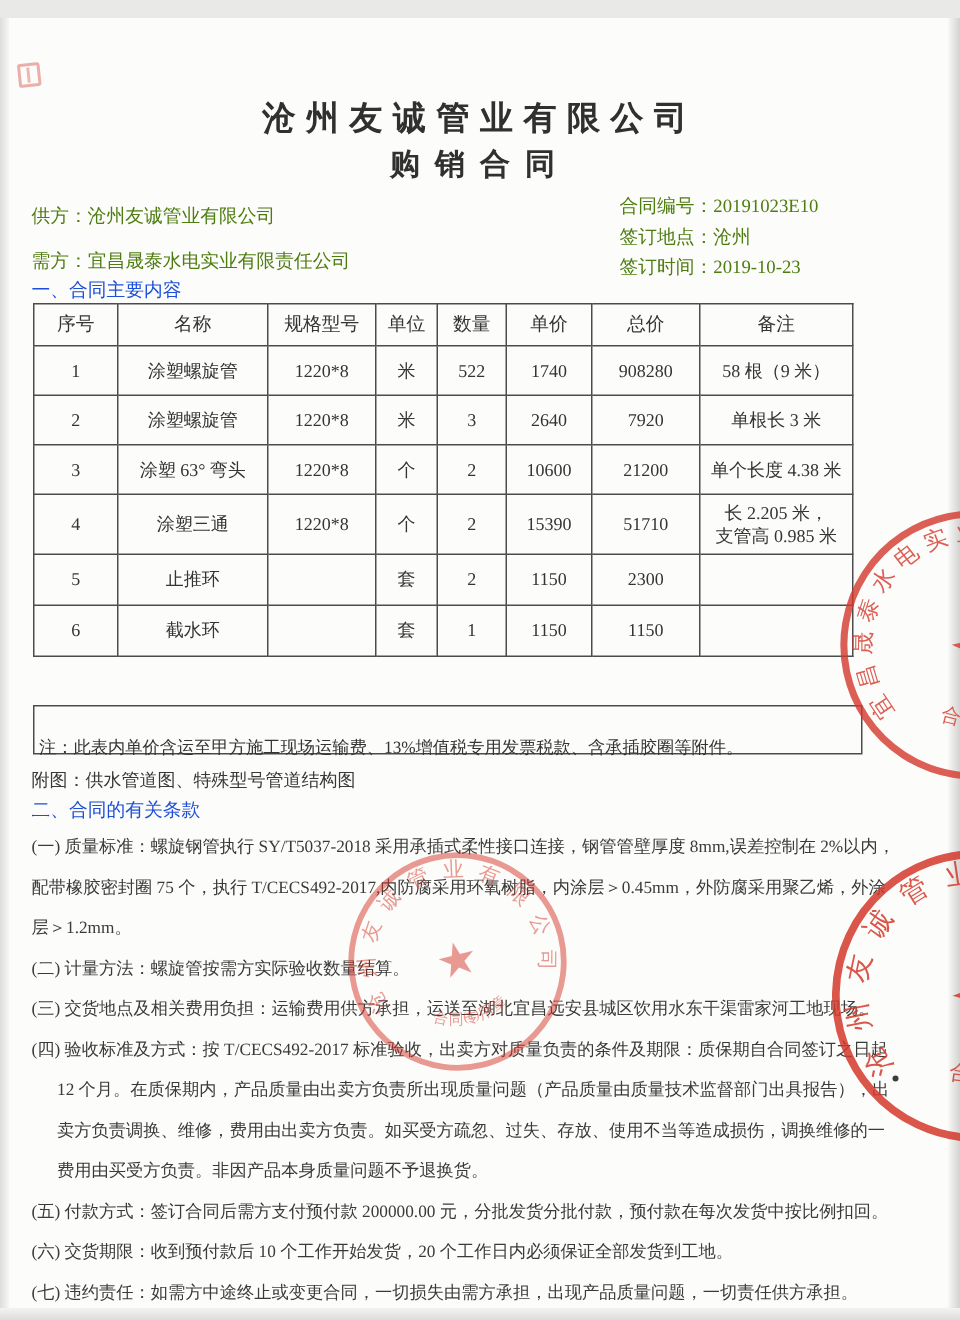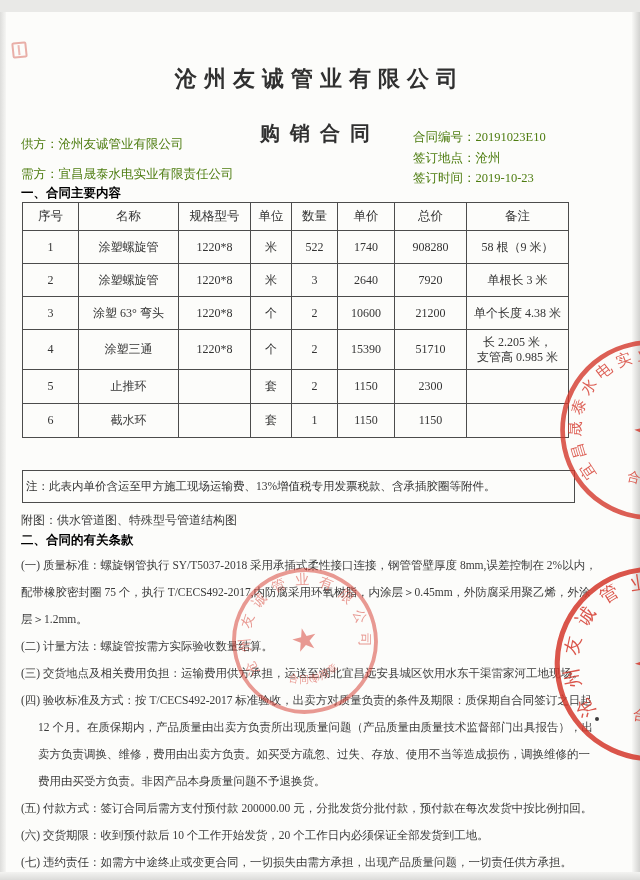--- a/index.html
+++ b/index.html
@@ -18,46 +18,46 @@
   .corner-mark { position:absolute; left:12px; top:30px; width:15px; height:16px;
                  border:2px solid rgba(205,60,45,.40); border-radius:2px;
                  transform:rotate(-6deg); }
   .corner-mark:before { content:""; position:absolute; left:4px; top:1px; width:2px; height:10px;
                  background:rgba(205,60,45,.35); }
   .ink-dot { position:absolute; left:595px; top:705px; width:4px; height:4px;
              background:#3c3c3c; border-radius:50%; }
 
   .company-title { position:absolute; top:52px; left:0; width:100%; text-align:center;
                    font-size:22px; letter-spacing:7px; font-weight:600; color:#303030; }
-  .doc-title     { position:absolute; top:108px; left:0; width:100%; text-align:center;
+  .doc-title     { position:absolute; top:84px; left:0; width:100%; text-align:center;
                    font-size:20px; letter-spacing:10px; font-weight:600; color:#303030; }
 
   .meta { position:absolute; font-size:12.5px; color:#4d7c0f; white-space:nowrap; }
   .m-supplier { left:21px;  top:124px; }
   .m-buyer    { left:21px;  top:154px; }
   .m-no       { left:413px; top:117px; }
   .m-place    { left:413px; top:138px; }
   .m-date     { left:413px; top:158px; }
 
-  .sec-title { position:absolute; font-size:12.5px; font-weight:700; color:#000000; white-space:nowrap; }
+  .sec-title { position:absolute; font-size:12.5px; font-weight:400; color:#1d4ed8; white-space:nowrap; }
   .s1 { left:21px; top:173px; }
   .s2 { left:21px; top:520px; }
 
   table.items { position:absolute; left:22px; top:190px; width:546px;
                 border-collapse:collapse; table-layout:fixed; }
   table.items td, table.items th {
     border:1px solid #4c4c4c; text-align:center; vertical-align:middle;
     font-size:12px; font-weight:normal; color:#343434; padding:1px 2px; overflow:hidden;
   }
   table.items th { font-size:12.5px; }
   .pre { white-space:pre-line; line-height:1.25; }
 
   .note-box { position:absolute; left:22px; top:458px; width:553px; height:33px;
               border:1px solid #4c4c4c; font-size:11.5px; color:#343434;
-              padding:8px 4px 0 3px; white-space:nowrap; }
+              padding:20px 4px 0 3px; white-space:nowrap; }
   .attachment { position:absolute; left:21px; top:500px; font-size:12px; color:#383838; }
 
   .clauses { position:absolute; left:21px; top:540px; width:606px; }
   .cl { font-size:11.5px; line-height:27px; height:27px; color:#3a3a3a; white-space:nowrap; }
   .cl.indent { padding-left:17px; }
 
   .seal { position:absolute; pointer-events:none; }
   .seal svg { width:100%; height:100%; display:block; }
   .seal-a { left:556px; top:324px; width:188px; height:188px; transform:rotate(-12deg); opacity:.80; }
   .seal-b { left:228px; top:552px; width:154px; height:154px; transform:rotate(-14deg); opacity:.50; }

